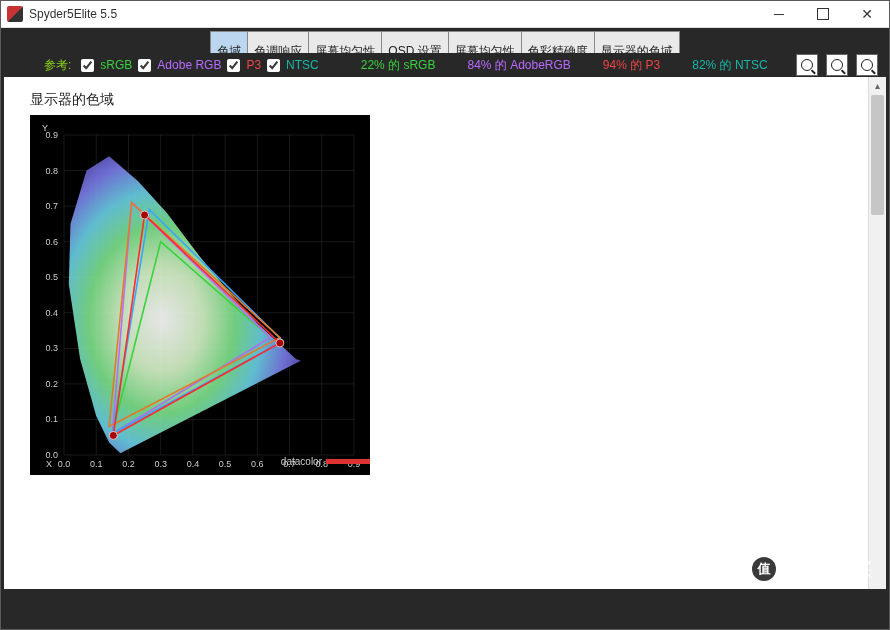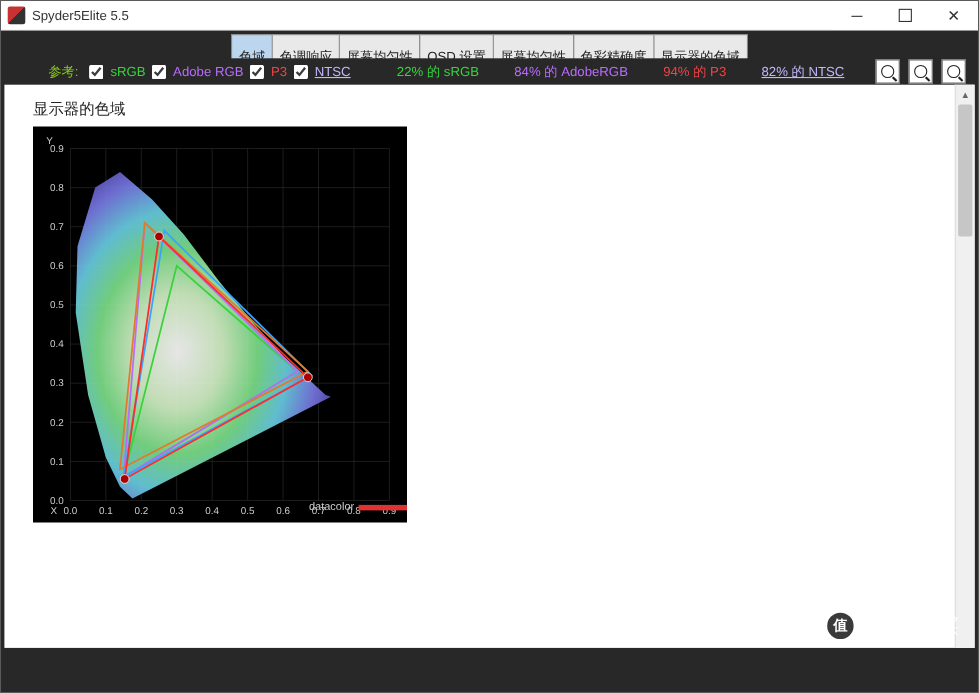--- a/index.html
+++ b/index.html
@@ -15,21 +15,21 @@
   .tabs{display:flex;height:20px;}
   .tab{padding:12px 6px;font-size:12px;background:#e9e9e9;color:#222;border:1px solid #888;border-left:none;cursor:default;line-height:14px;}
   .tab:first-child{border-left:1px solid #888;}
   .tab.active{background:#bcd6ef;}
   .toolbar{height:24px;background:#282828;display:flex;align-items:center;padding:0 8px 0 40px;color:#ddd;gap:6px;}
   .ref-label{color:#84cc16;margin-right:4px;}
   input[type=checkbox]{accent-color:#fff;width:13px;height:13px;margin:0;}
   .srgb{color:#39d23e;}
   .argb{color:#b96bff;}
   .p3{color:#ef4444;}
-  .ntsc{color:#c4b5fd;text-decoration:underline;}
+  .ntsc{color:#14b8a6;}
   .gap{flex:0 0 30px;}
   .spacer{flex:1;}
   .zoombtn{width:20px;height:20px;background:#fff;border:1px solid #666;margin-left:2px;display:flex;align-items:center;justify-content:center;font-size:14px;color:#222;cursor:pointer;}
   .mag{width:10px;height:10px;border:1.5px solid #222;border-radius:50%;position:relative;}
   .mag::after{content:"";position:absolute;width:5px;height:1.5px;background:#222;bottom:-2px;right:-4px;transform:rotate(45deg);}
   .content{flex:1;background:#fff;position:relative;display:flex;}
   .page{flex:1;padding:10px 0 0 26px;overflow:hidden;}
   .chart-title{font-size:14px;color:#222;margin:4px 0 6px 0;}
   .chart-box{width:340px;height:360px;background:#000;position:relative;}
   .summary{margin-top:14px;font-size:13px;color:#222;}

